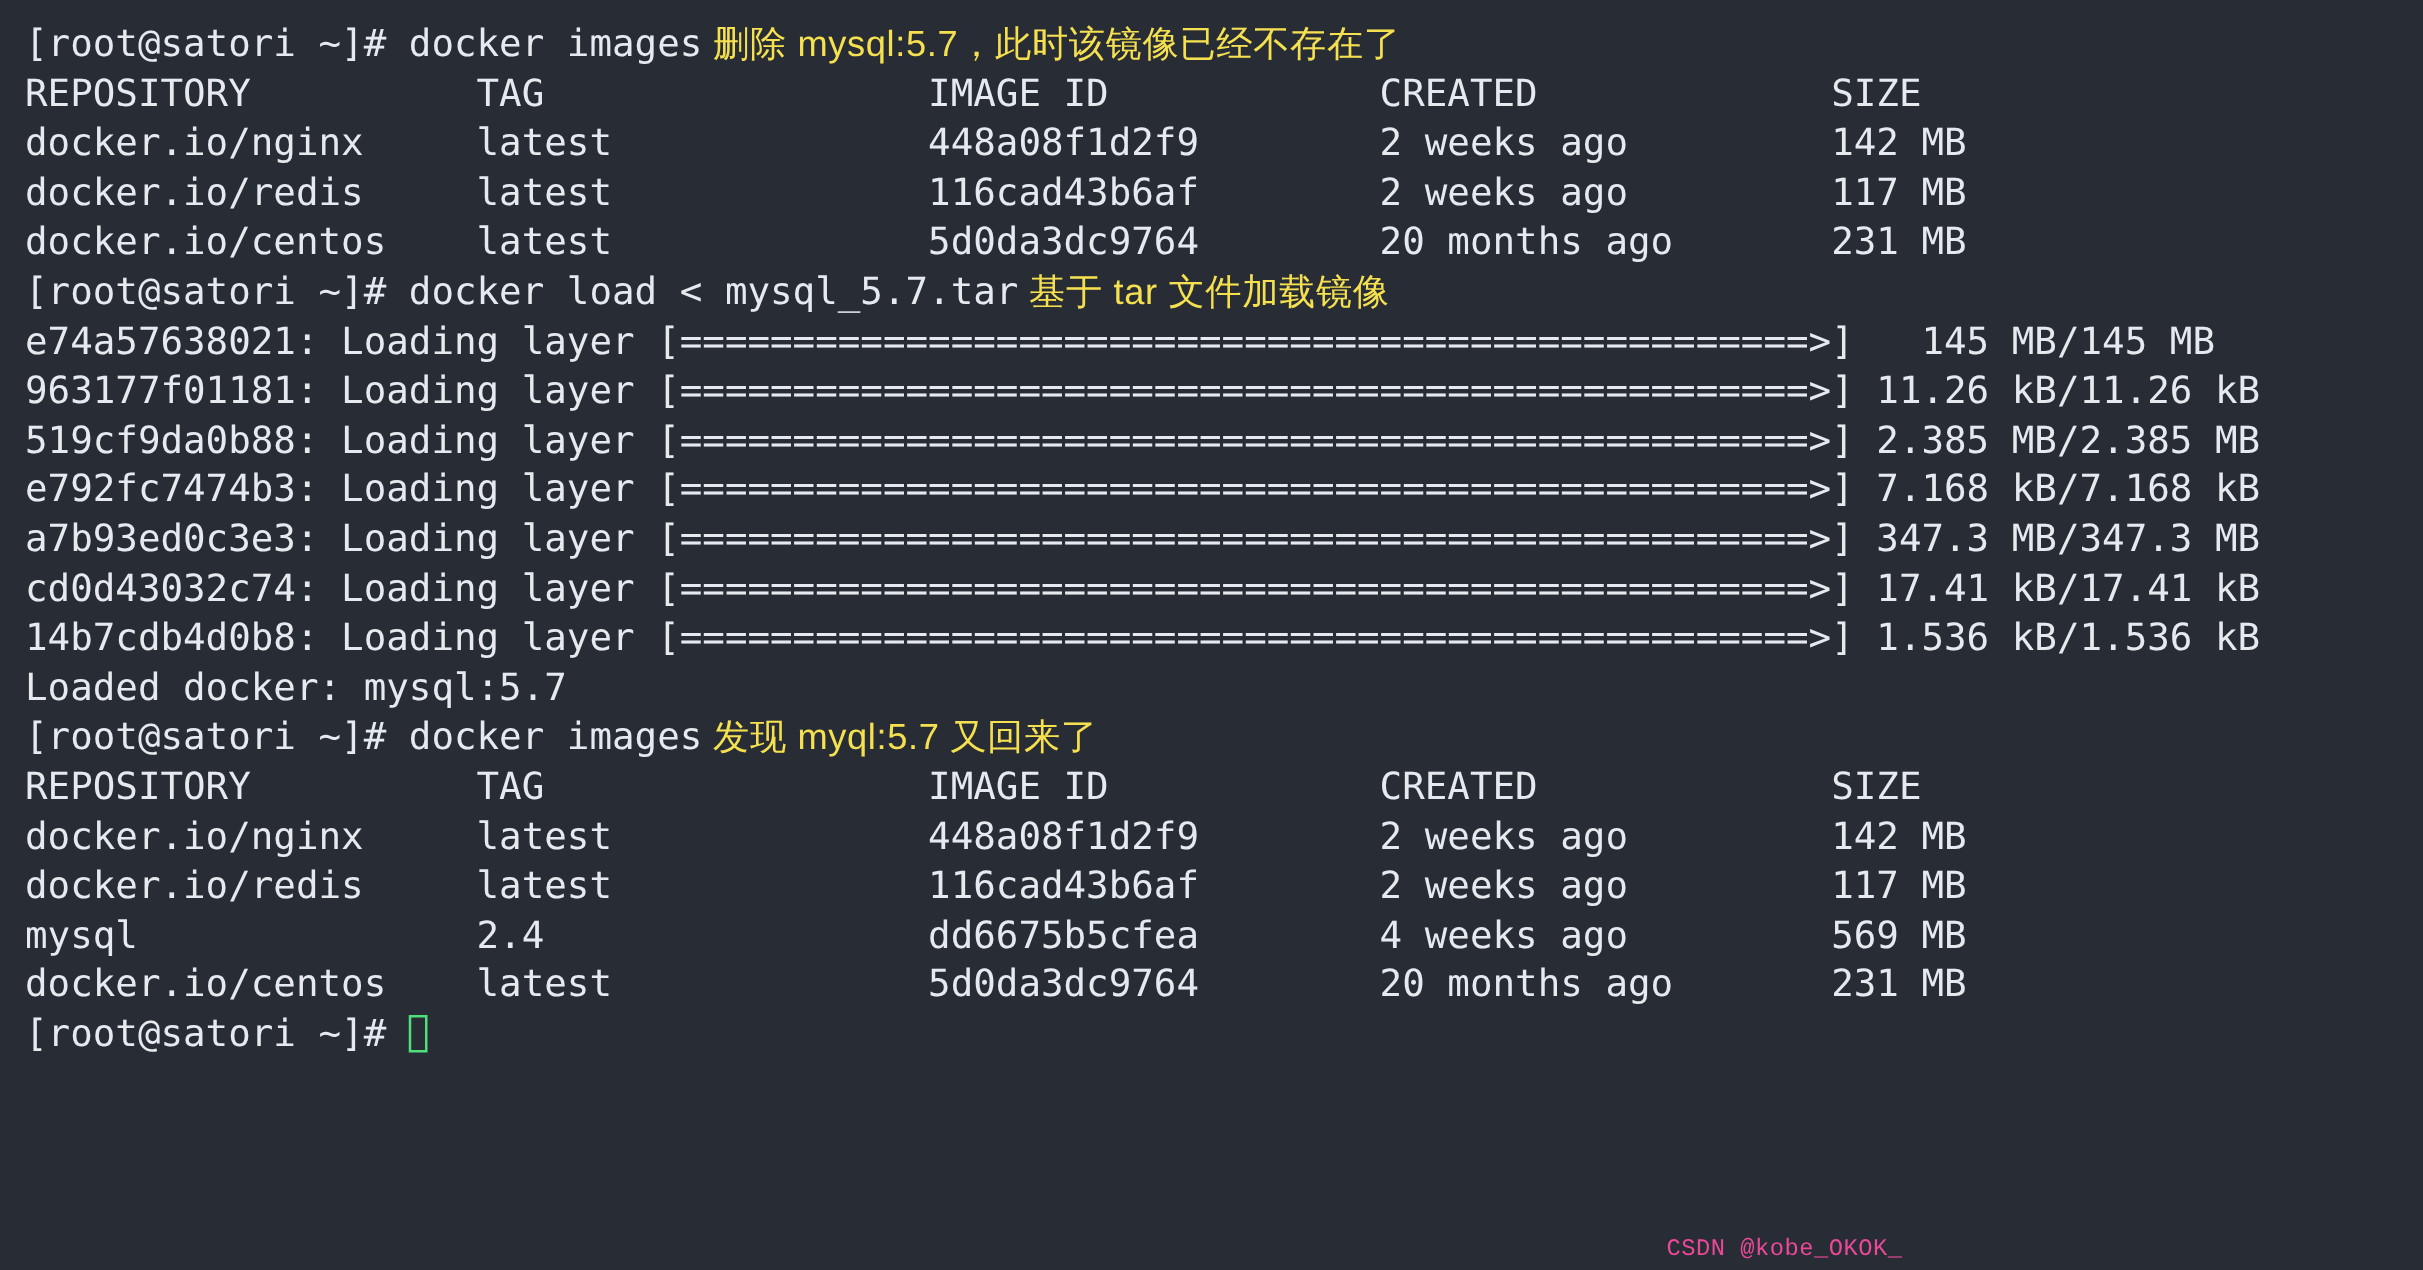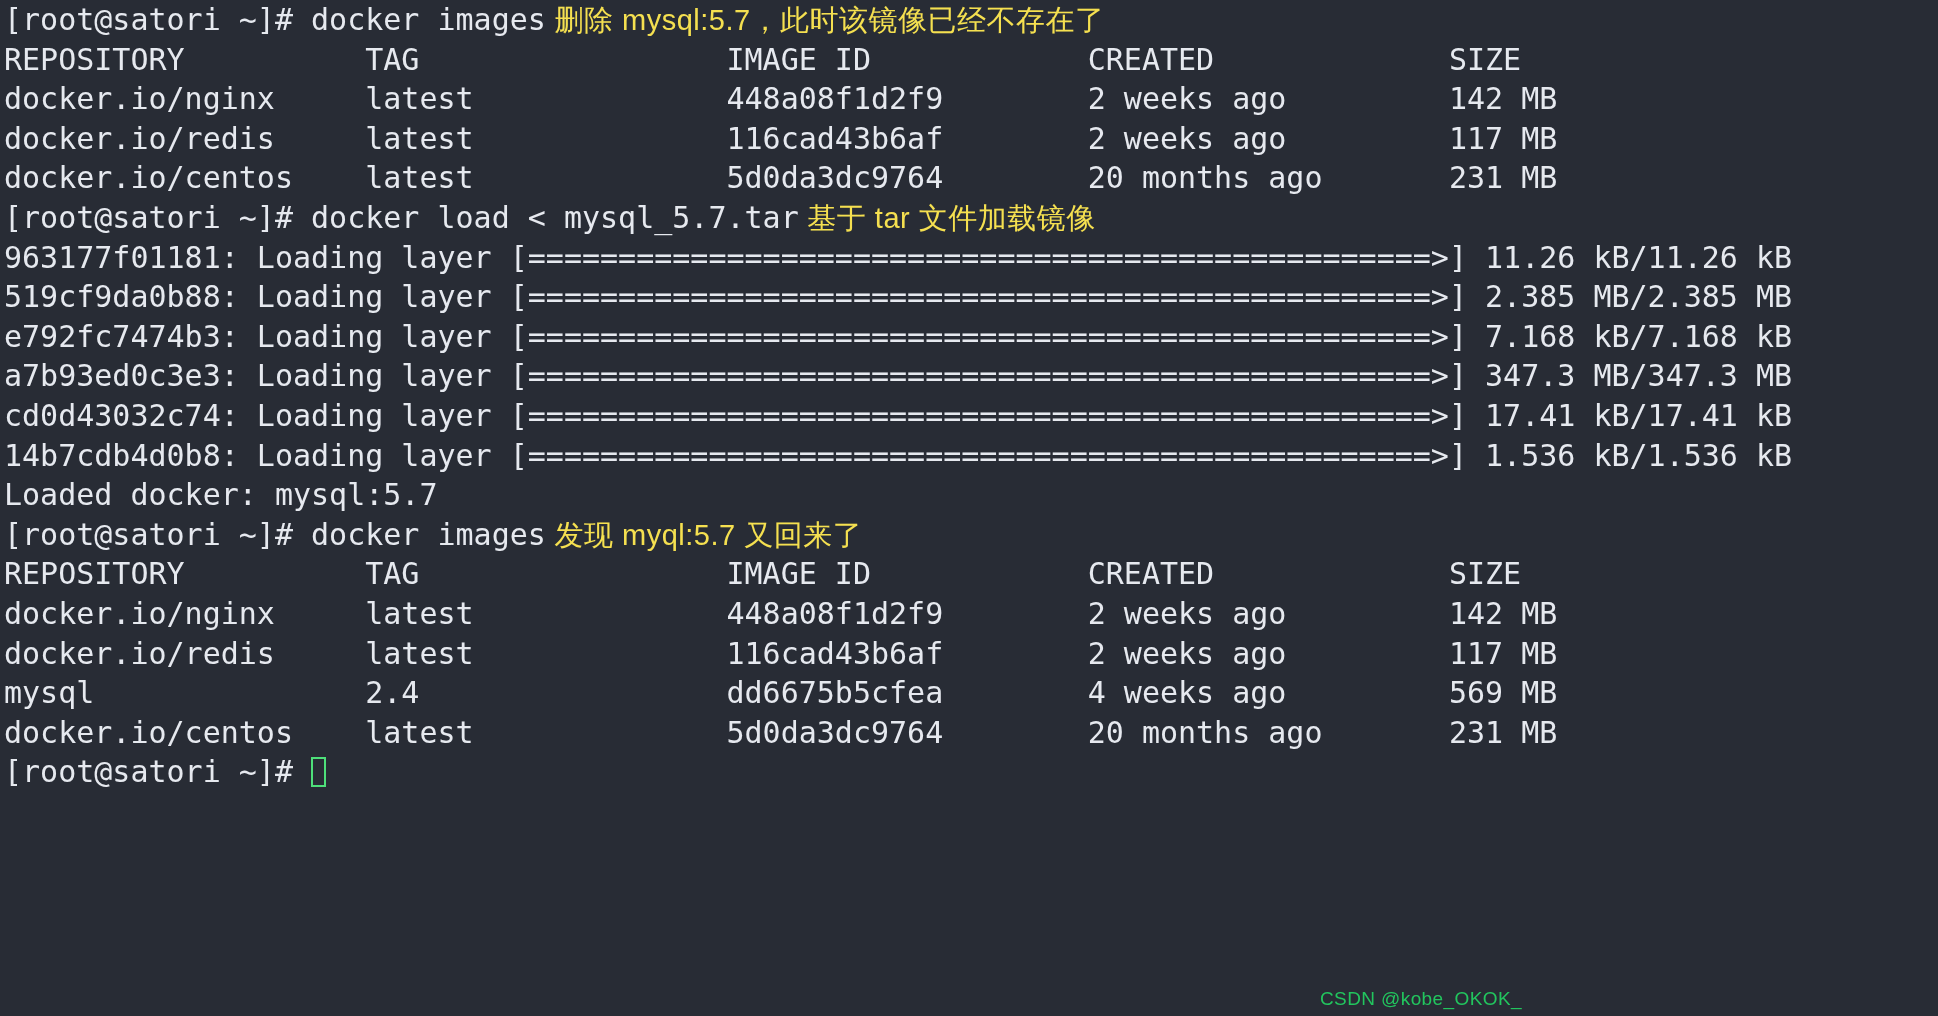--- a/index.html
+++ b/index.html
@@ -11,21 +11,21 @@
     width: 1938px;
     height: 1016px;
     overflow: hidden;
     font-family: "DejaVu Sans Mono", "Liberation Mono", monospace;
   }
   #terminal {
     position: relative;
     width: 1536px;
     height: 1016px;
     background: #282c35;
-    padding: 0;
+    padding: 16px;
     box-sizing: border-box;
   }
   .line {
     height: 39.6px;
     line-height: 39.6px;
     white-space: pre;
     font-size: 30px;
     letter-spacing: 0px;
     color: #e6e9ef;
     padding-left: 4px;
@@ -48,38 +48,39 @@
     width: 15px;
     height: 30px;
     border: 2px solid #4ee07a;
     box-sizing: border-box;
     vertical-align: -5px;
   }
   .watermark {
     position: absolute;
     right: 14px;
     bottom: 6px;
-    color: #22c55e;
-    font-family: Liberation Sans, sans-serif;
+    color: #ec4899;
+    font-family: Liberation Mono, monospace;
     font-size: 19px;
     letter-spacing: 0.4px;
     white-space: pre;
   }
 </style>
 </head>
 <body>
 
 <div id="terminal">
   <div id="lines">
       <div class="line"><span class="txt">[root@satori ~]# </span><span class="txt">docker images</span><span class="note"> 删除 mysql:5.7，此时该镜像已经不存在了</span></div>
       <div class="line"><span class="txt">REPOSITORY          TAG                 IMAGE ID            CREATED             SIZE</span></div>
       <div class="line"><span class="txt">docker.io/nginx     latest              448a08f1d2f9        2 weeks ago         142 MB</span></div>
       <div class="line"><span class="txt">docker.io/redis     latest              116cad43b6af        2 weeks ago         117 MB</span></div>
       <div class="line"><span class="txt">docker.io/centos    latest              5d0da3dc9764        20 months ago       231 MB</span></div>
       <div class="line"><span class="txt">[root@satori ~]# </span><span class="txt">docker load &lt; mysql_5.7.tar</span><span class="note"> 基于 tar 文件加载镜像</span></div>
+      <div class="line"><span class="txt">e74a57638021: Loading layer [==================================================&gt;]   145 MB/145 MB</span></div>
       <div class="line"><span class="txt">963177f01181: Loading layer [==================================================&gt;] 11.26 kB/11.26 kB</span></div>
       <div class="line"><span class="txt">519cf9da0b88: Loading layer [==================================================&gt;] 2.385 MB/2.385 MB</span></div>
       <div class="line"><span class="txt">e792fc7474b3: Loading layer [==================================================&gt;] 7.168 kB/7.168 kB</span></div>
       <div class="line"><span class="txt">a7b93ed0c3e3: Loading layer [==================================================&gt;] 347.3 MB/347.3 MB</span></div>
       <div class="line"><span class="txt">cd0d43032c74: Loading layer [==================================================&gt;] 17.41 kB/17.41 kB</span></div>
       <div class="line"><span class="txt">14b7cdb4d0b8: Loading layer [==================================================&gt;] 1.536 kB/1.536 kB</span></div>
       <div class="line"><span class="txt">Loaded docker: mysql:5.7</span></div>
       <div class="line"><span class="txt">[root@satori ~]# </span><span class="txt">docker images</span><span class="note"> 发现 myql:5.7 又回来了</span></div>
       <div class="line"><span class="txt">REPOSITORY          TAG                 IMAGE ID            CREATED             SIZE</span></div>
       <div class="line"><span class="txt">docker.io/nginx     latest              448a08f1d2f9        2 weeks ago         142 MB</span></div>

